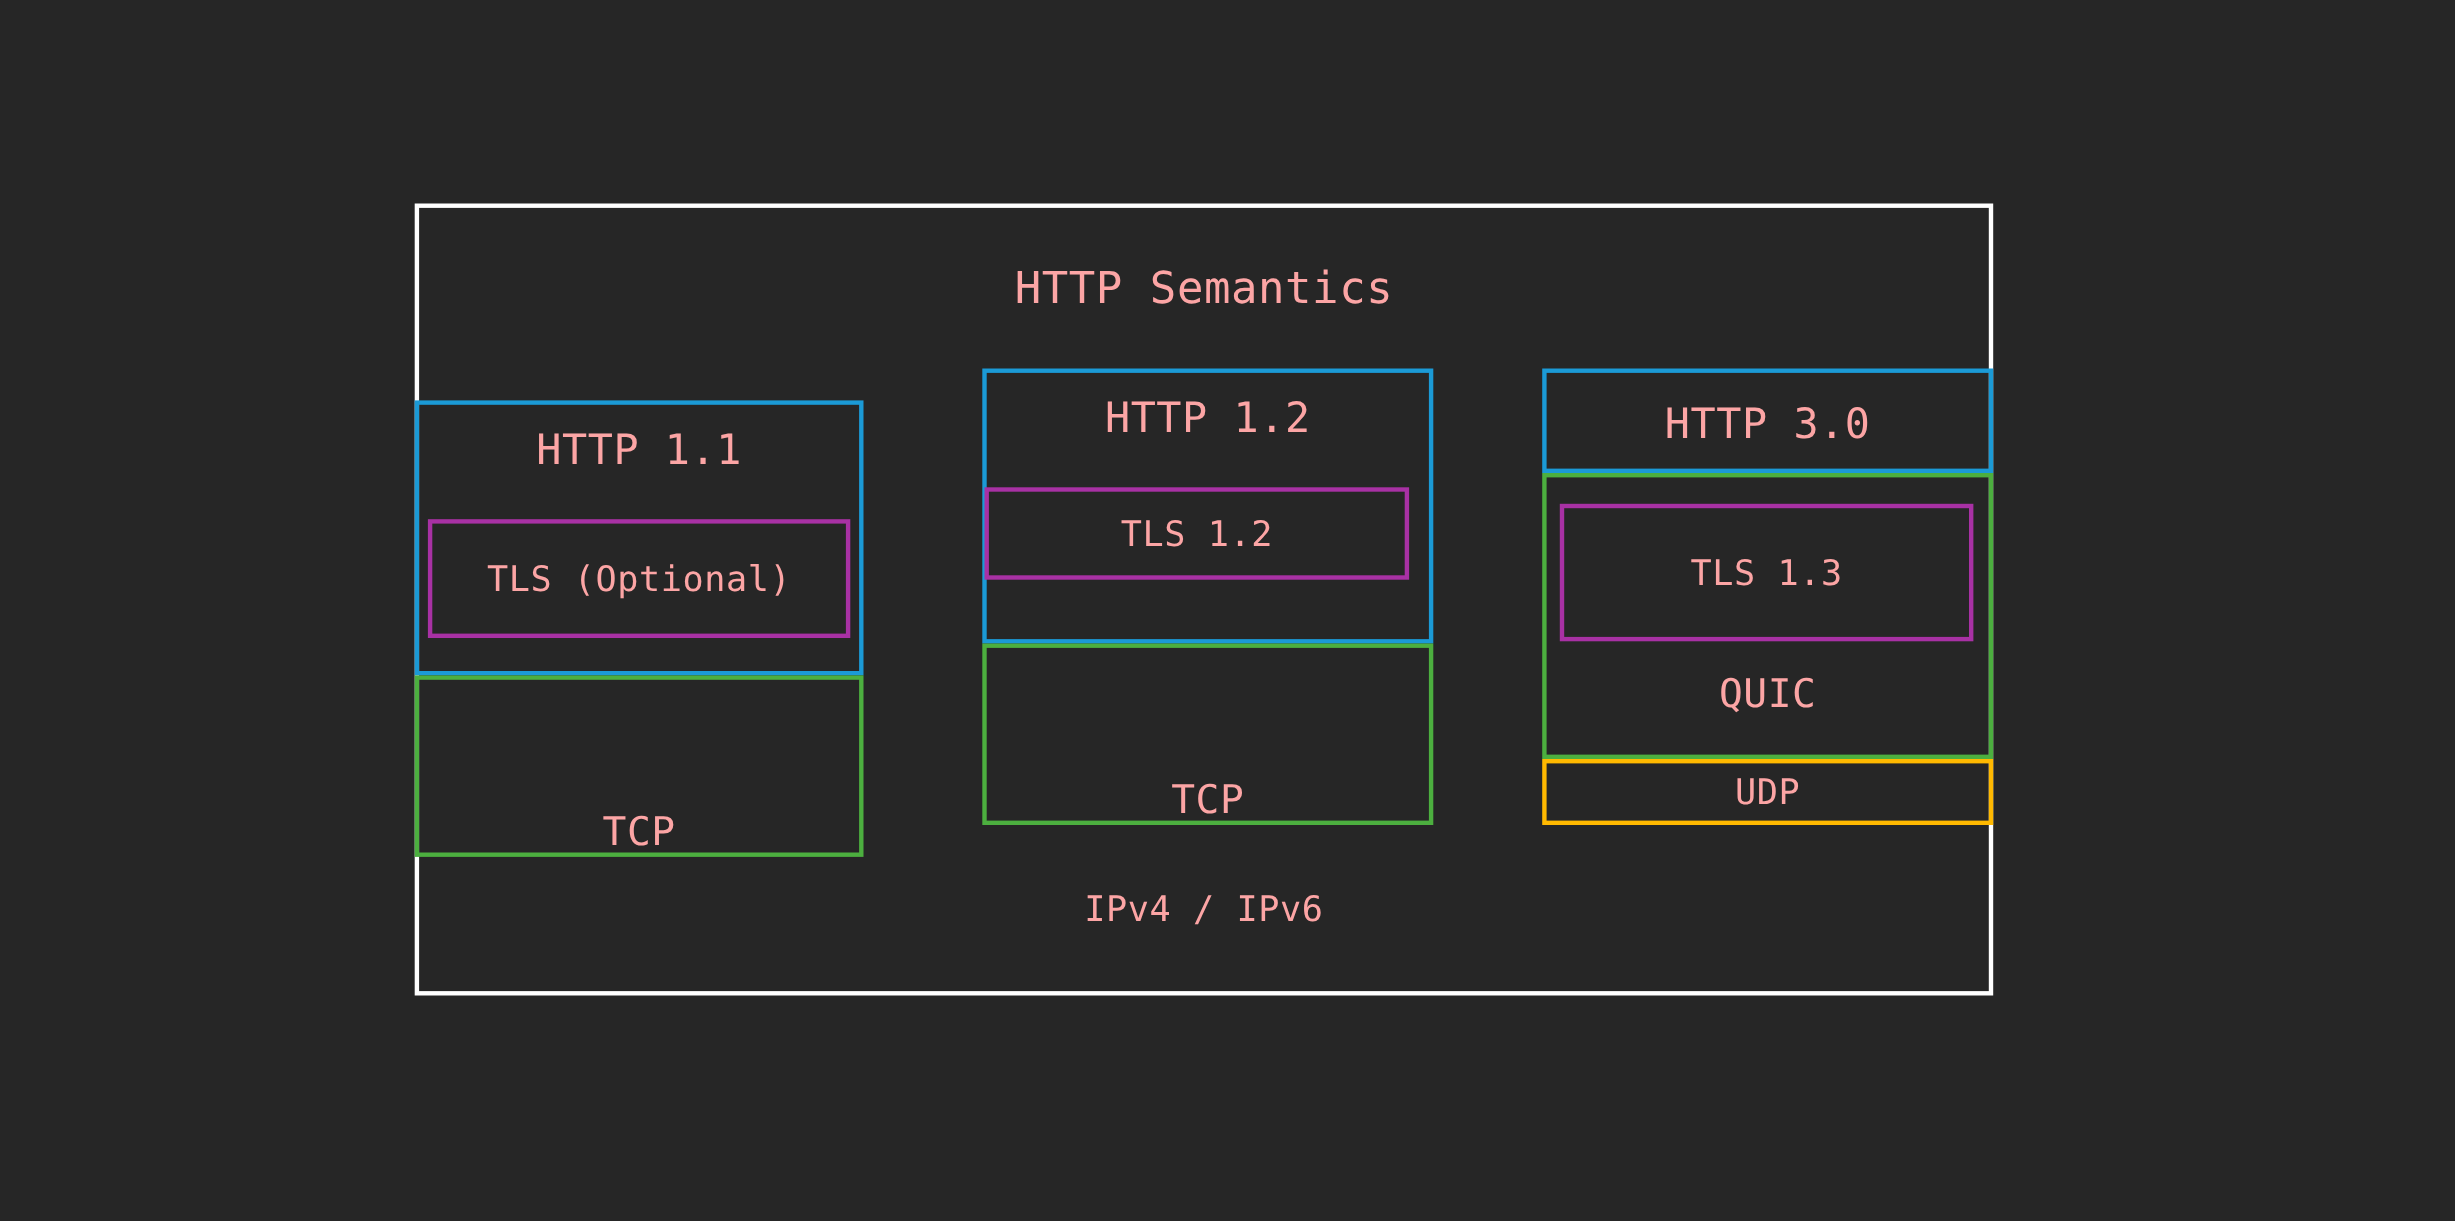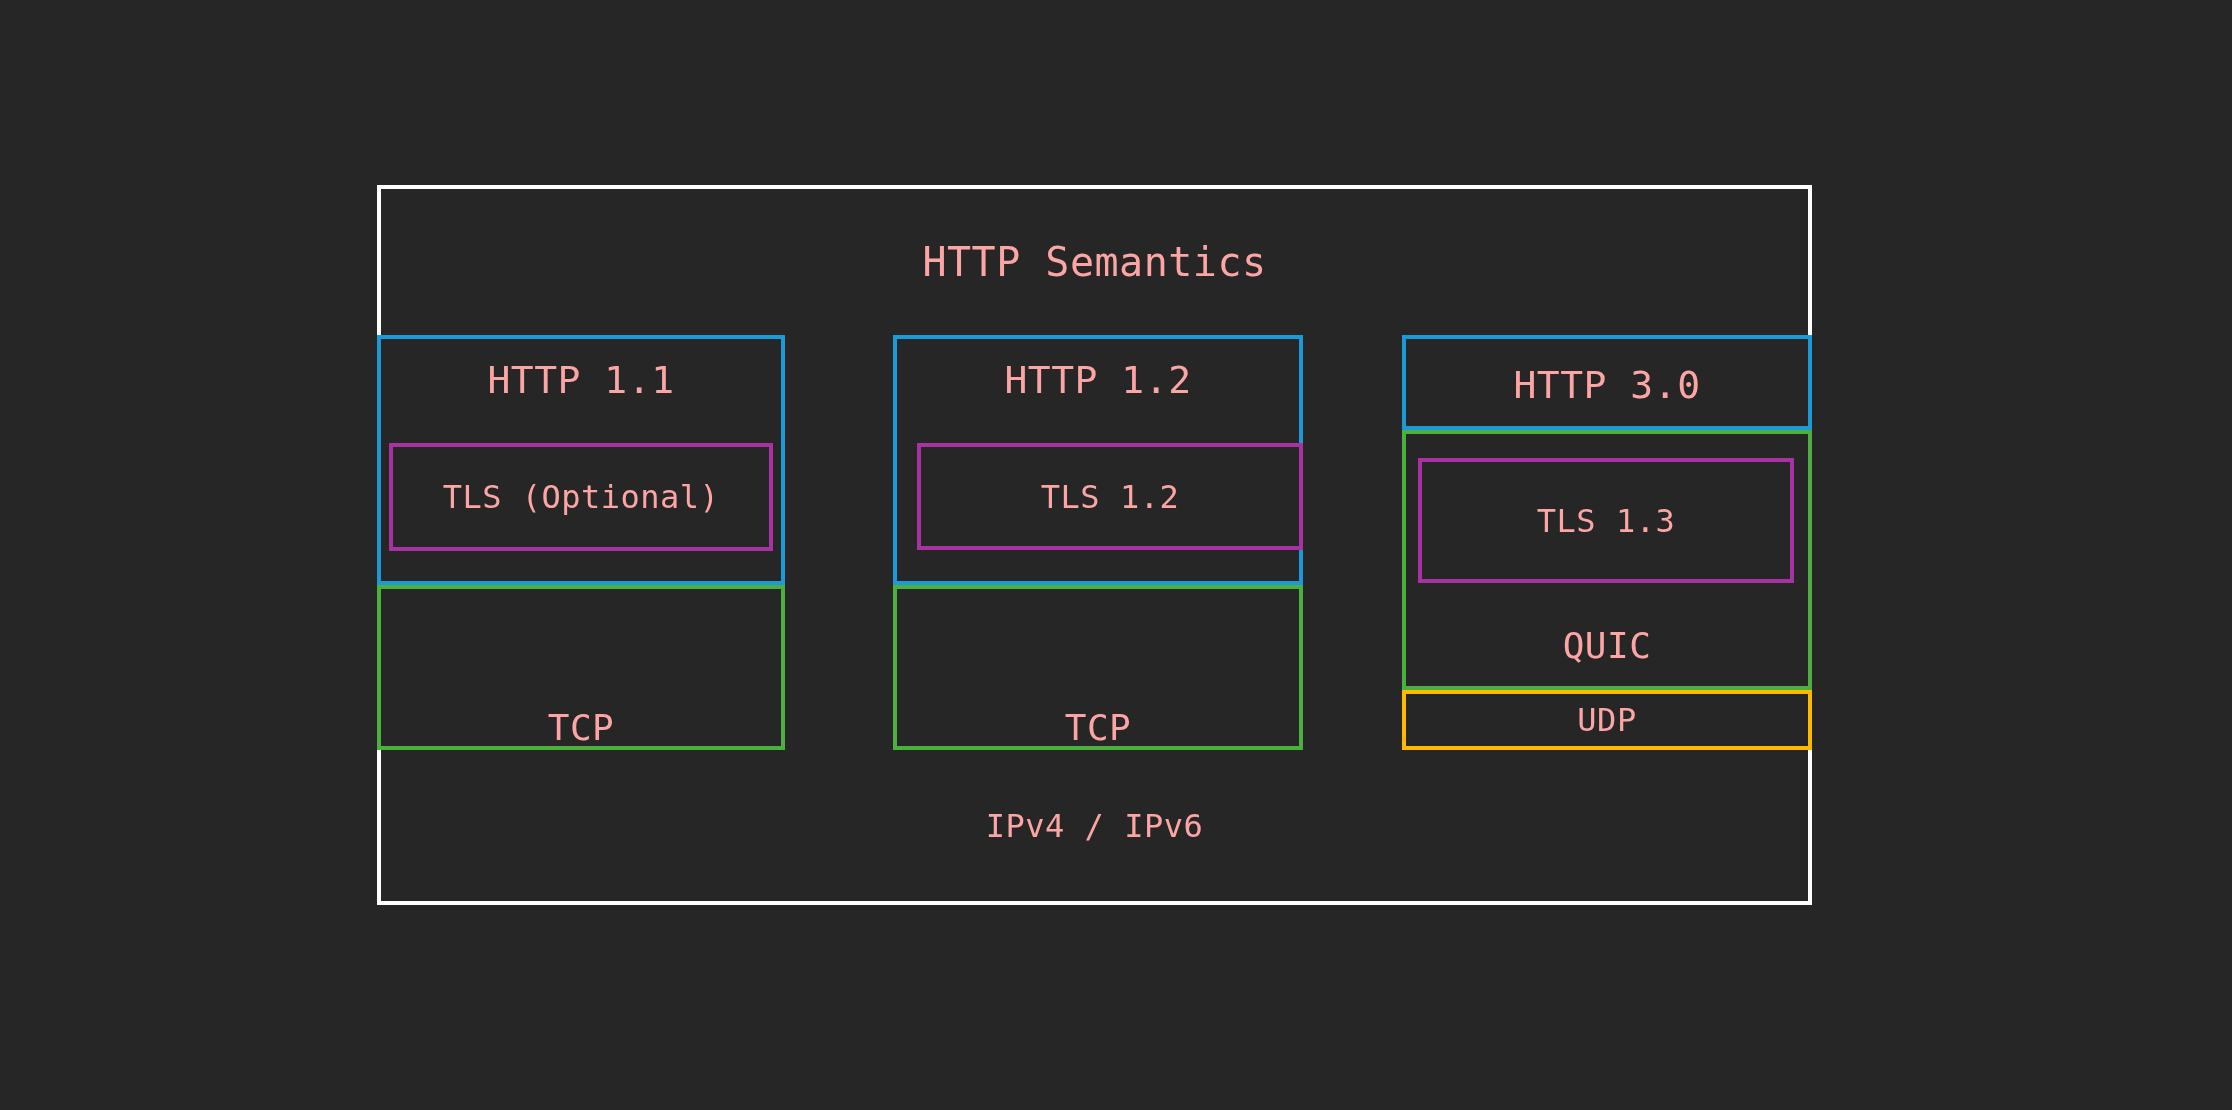--- a/index.html
+++ b/index.html
@@ -59,21 +59,21 @@
     align-items: center;
   }
   .semantics-band .layer-label { font-size: 40px; }
 
   
   .stack-col {
     position: absolute;
     top: 335px;
     height: 415px;
   }
-  #col-h1  { left: 377px;  width: 328px; }
+  #col-h1  { left: 377px;  width: 328px; margin-top: 29px; }
   #col-h2  { left: 893px;  width: 410px; }
   #col-h3  { left: 1402px; width: 410px; }
 
   
   .box-blue {
     border: 4px solid #1b9ad6;
     align-items: flex-start;
     padding-top: 22px;
   }
   .box-blue .layer-label { font-size: 38px; }
@@ -100,27 +100,27 @@
   }
   .box-orange .layer-label { font-size: 32px; }
 
   
   #h1-version { left: 0px;  top: 0px;   width: 408px; height: 250px; }
   #h1-tls     { left: 12px; top: 108px; width: 384px; height: 108px; }
   #h1-tcp     { left: 0px;  top: 250px; width: 408px; height: 165px; }
 
   
   #h2-version { left: 0px;  top: 0px;   width: 410px; height: 250px; }
-  #h2-tls     { left: 24px; top: 108px; width: 386px; height: 107px; }
+  #h2-tls     { left: 2px; top: 108px; width: 386px; height: 84px; }
   #h2-tcp     { left: 0px;  top: 250px; width: 410px; height: 165px; }
 
   
   #h3-version { left: 0px;  top: 0px;   width: 410px; height: 95px;  padding-top: 27px; }
   #h3-quic    { left: 0px;  top: 95px;  width: 410px; height: 260px;
-                align-items: flex-end; padding-bottom: 22px; }
+                align-items: flex-end; padding-bottom: 36px; }
   #h3-tls     { left: 16px; top: 123px; width: 376px; height: 125px; }
   #h3-udp     { left: 0px;  top: 355px; width: 410px; height: 60px; }
 
   
   .network-band {
     left: 381px;
     top: 750px;
     width: 1427px;
     height: 151px;
     align-items: center;

